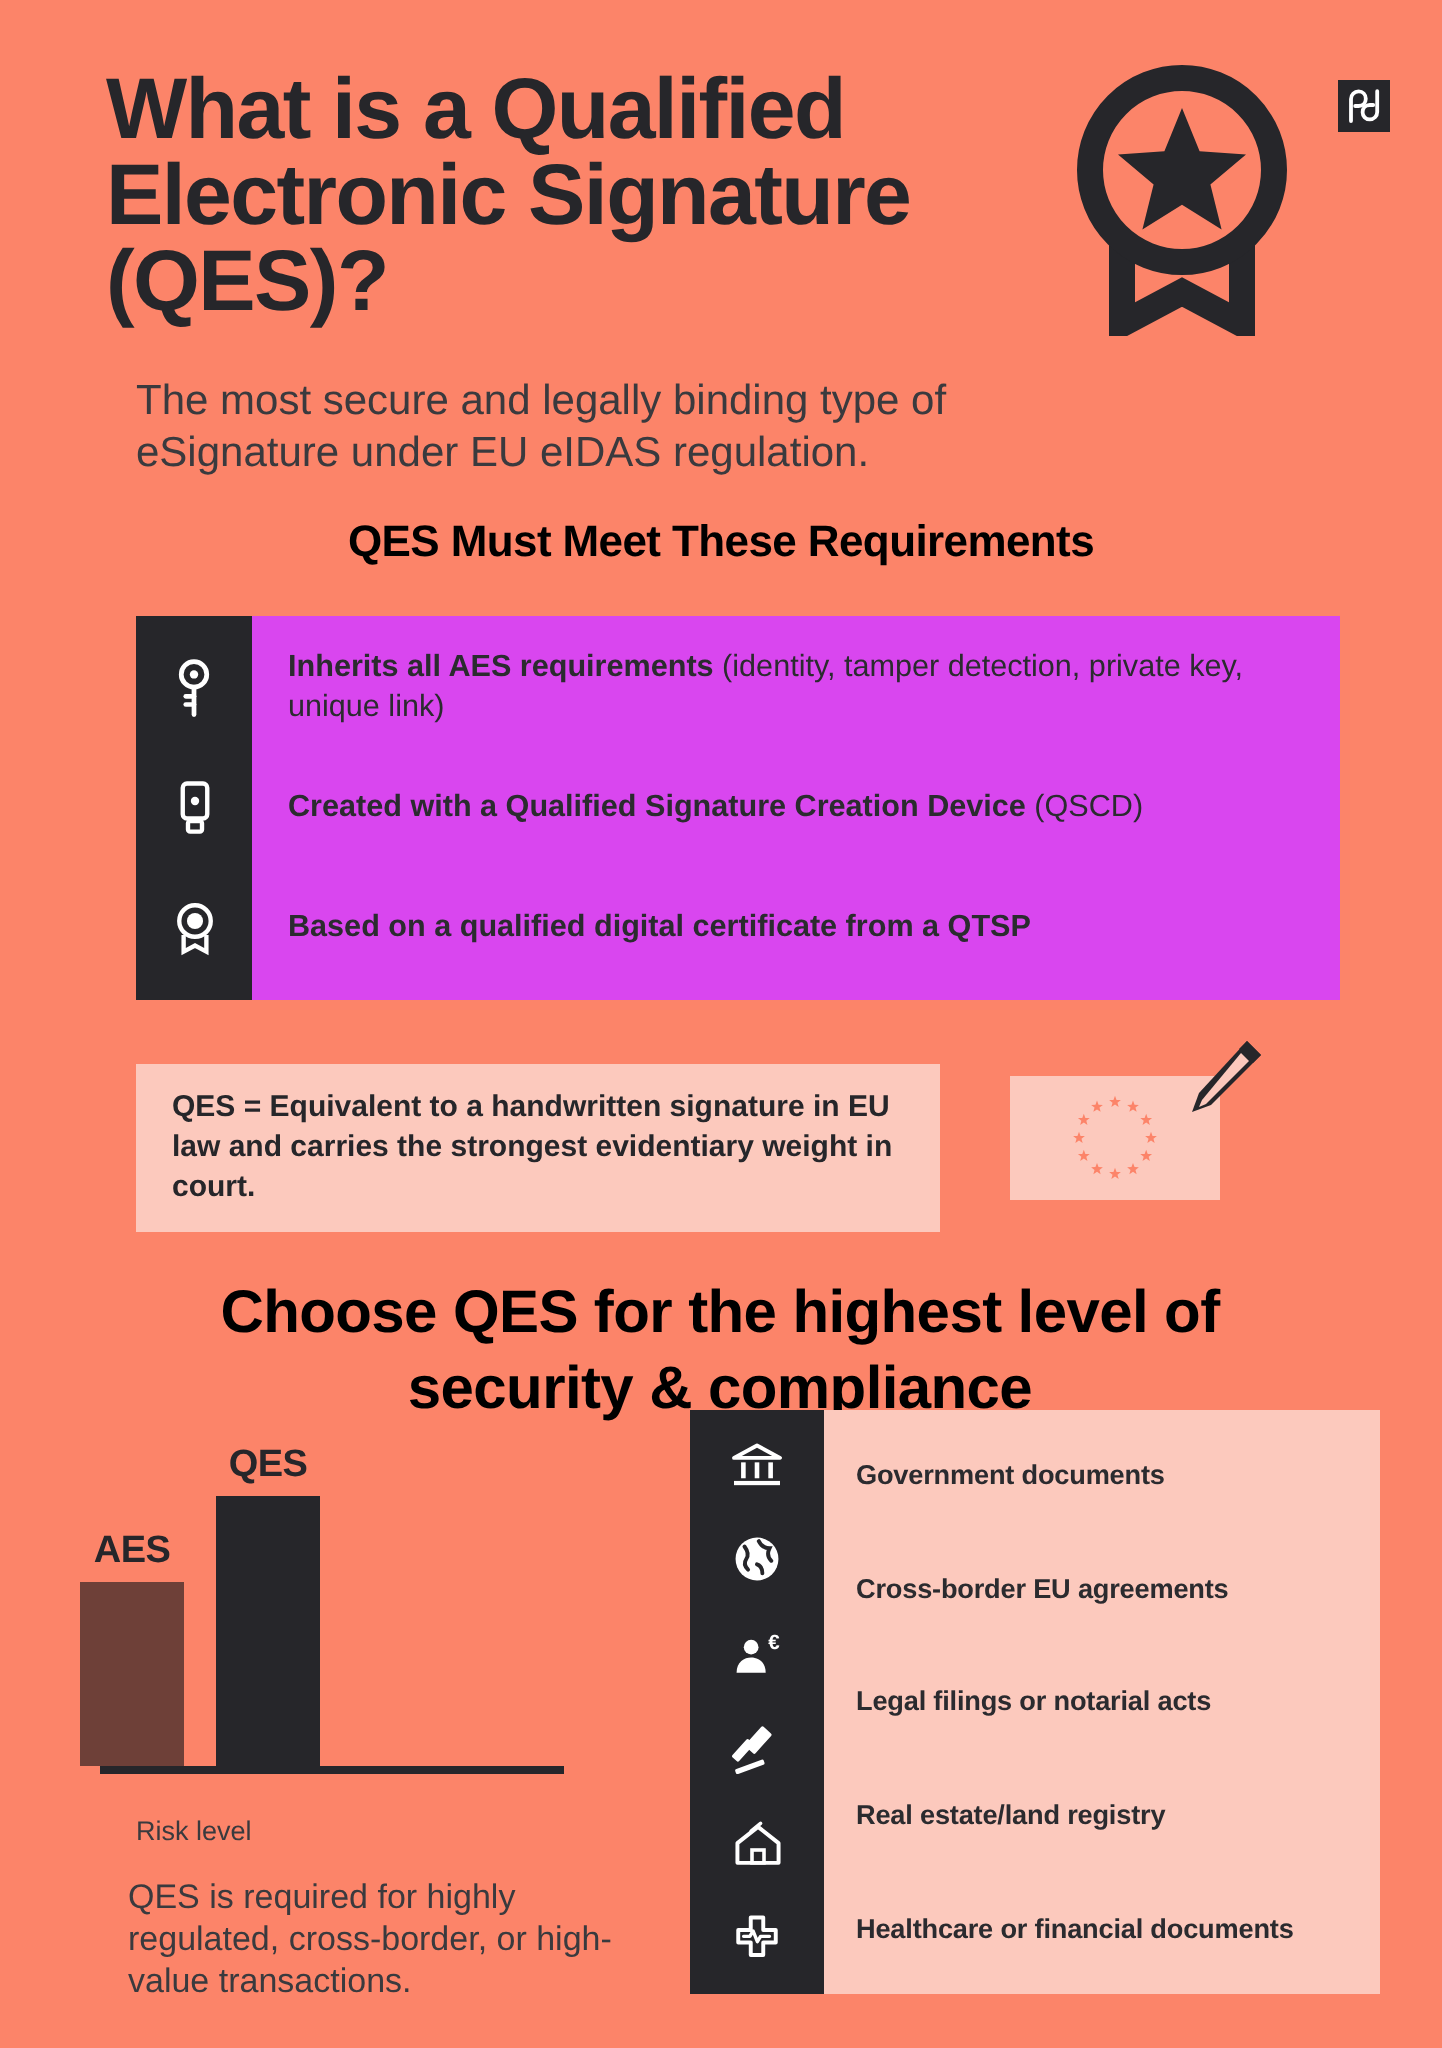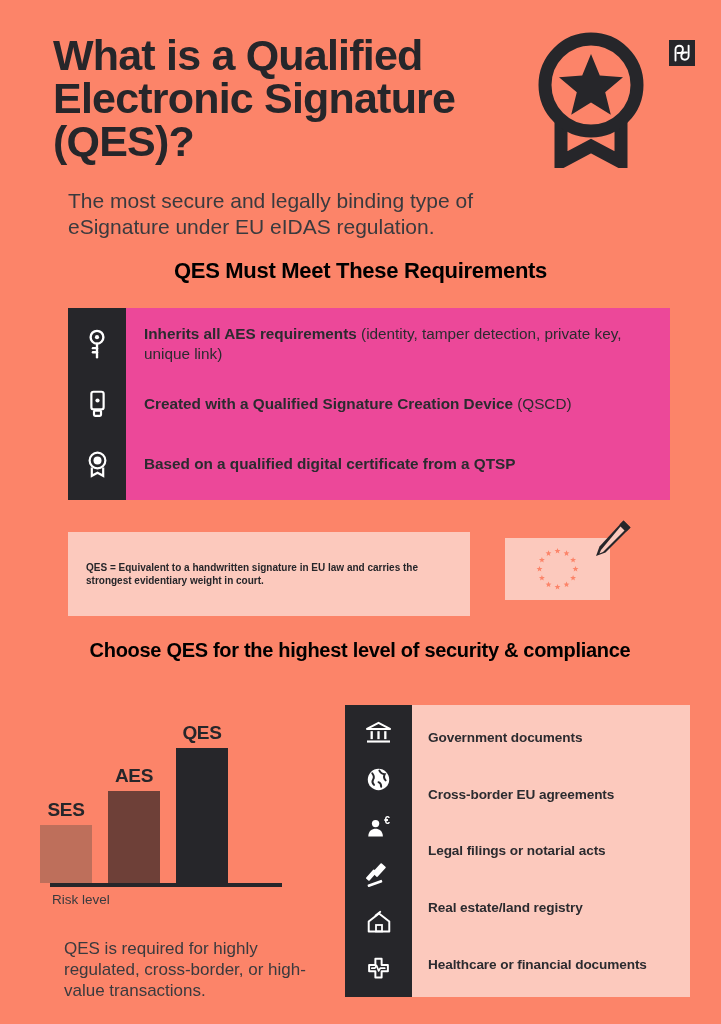--- a/index.html
+++ b/index.html
@@ -76,33 +76,33 @@
     left: 0;
     top: 258px;
     width: 721px;
     font-size: 22px;
     letter-spacing: -0.3px;
   }
   #choose-heading {
     left: 80px;
     top: 638px;
     width: 560px;
-    font-size: 20px;
+    font-size: 30px;
     line-height: 1.25;
     letter-spacing: -0.3px;
   }
 
   
   .req-panel {
     position: absolute;
     left: 68px;
     top: 308px;
     width: 602px;
     height: 192px;
-    background: #ec4899;
+    background: #d946ef;
     display: flex;
   }
   .req-iconcol {
     width: 58px;
     background: #26262A;
     flex: 0 0 58px;
     display: flex;
     flex-direction: column;
     align-items: center;
     justify-content: center;
@@ -142,21 +142,21 @@
     width: 402px;
     height: 84px;
     background: #FCC9BD;
     box-sizing: border-box;
     padding: 12px 18px;
     display: flex;
     align-items: center;
   }
   .callout p {
     margin: 0;
-    font-size: 10px;
+    font-size: 15px;
     line-height: 1.33;
     font-weight: 700;
     color: #26262A;
   }
 
   
   .flag-wrap {
     position: absolute;
     left: 505px;
     top: 515px;
@@ -221,21 +221,21 @@
     left: 0;
     bottom: 0;
     width: 232px;
     height: 4px;
     background: #26262A;
   }
   .axis-caption {
     position: absolute;
     left: 52px;
     top: 892px;
-    margin: 0;
+    margin: 16px;
     font-size: 13.5px;
     color: #3A3A3E;
   }
   .chart-note {
     position: absolute;
     left: 52px;
     top: 926px;
     width: 270px;
     margin: 12px;
     font-size: 17px;
@@ -382,24 +382,20 @@
         <path d="M36.5 5.5 L43.5 12.5 L39.5 16.5 L32.5 9.5 Z" fill="#26262A"></path>
       </svg>
     </div>
   </div>
 
   <h2 class="sec-heading" id="choose-heading">Choose QES for the highest level of security &amp; compliance</h2>
 
   <div class="chart">
     <div class="bars">
       <div class="bar-col">
-        <span class="bar-label">SES</span>
-        <div class="bar" id="bar0" style="height: 58px; background: rgb(190, 111, 91);"></div>
-      </div>
-      <div class="bar-col">
         <span class="bar-label">AES</span>
         <div class="bar" id="bar1" style="height: 92px; background: rgb(110, 64, 56);"></div>
       </div>
       <div class="bar-col">
         <span class="bar-label">QES</span>
         <div class="bar" id="bar2" style="height: 135px; background: rgb(38, 38, 42);"></div>
       </div>
     </div>
     <div class="axis"></div>
   </div>

